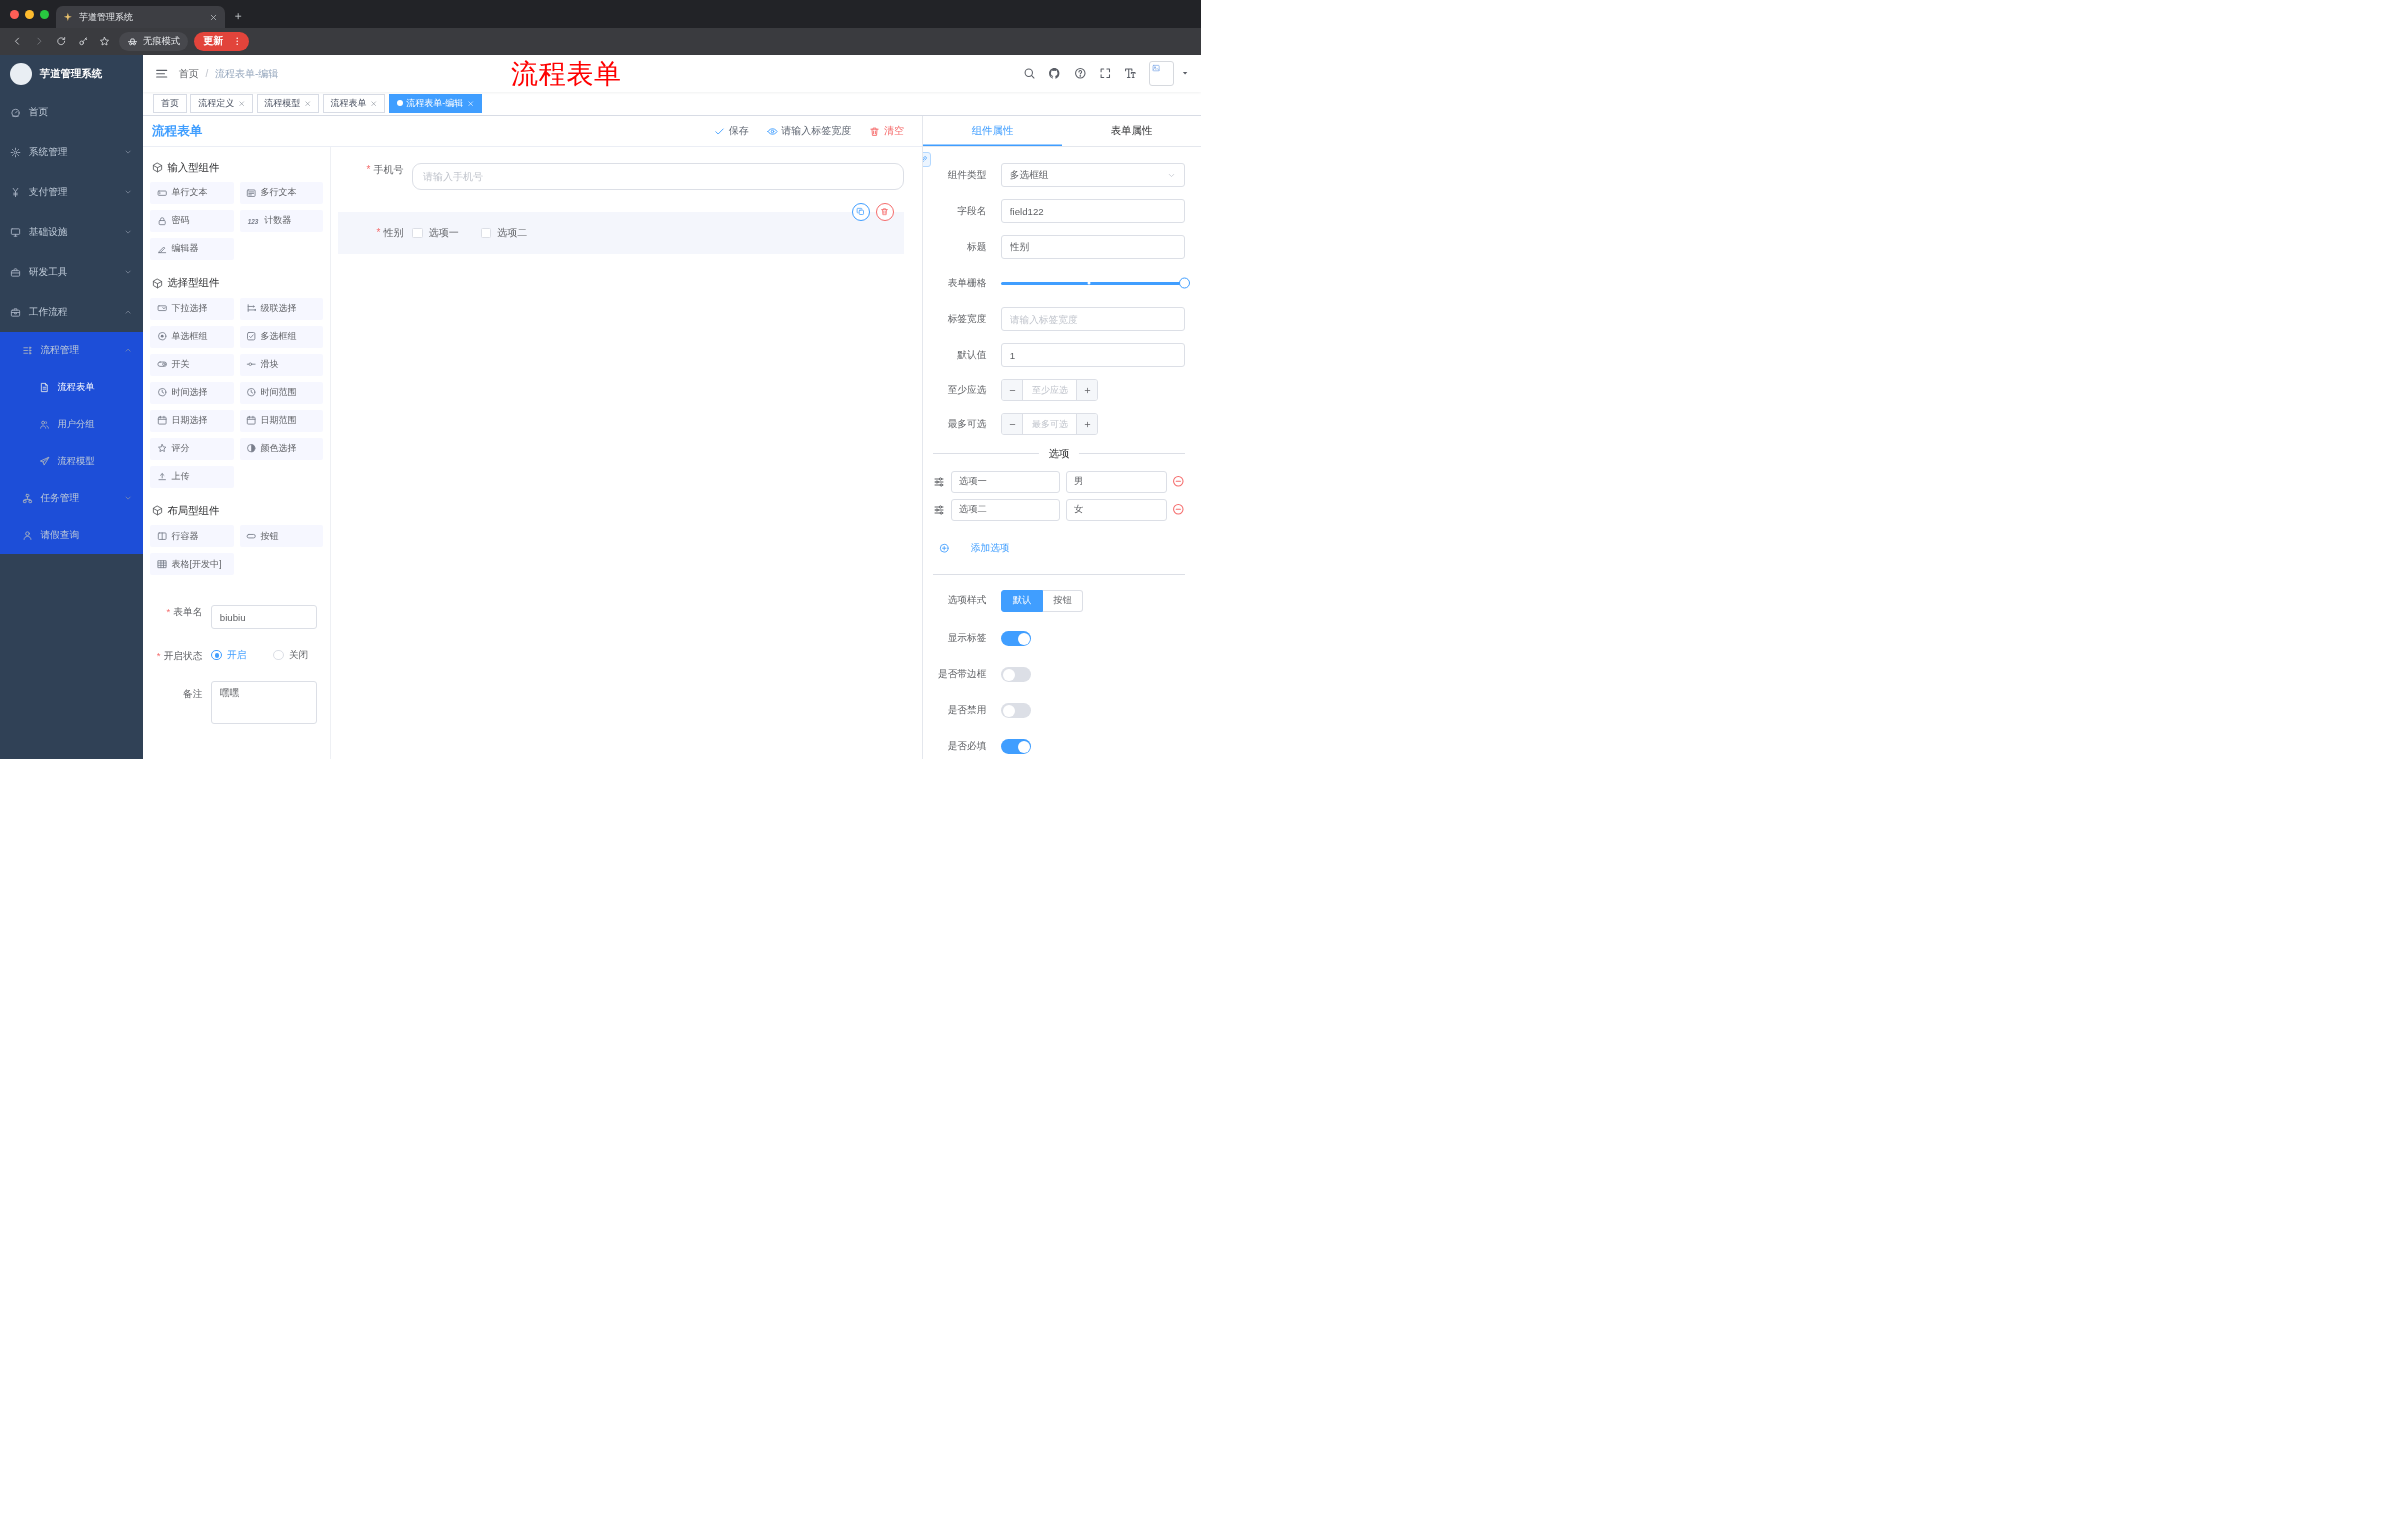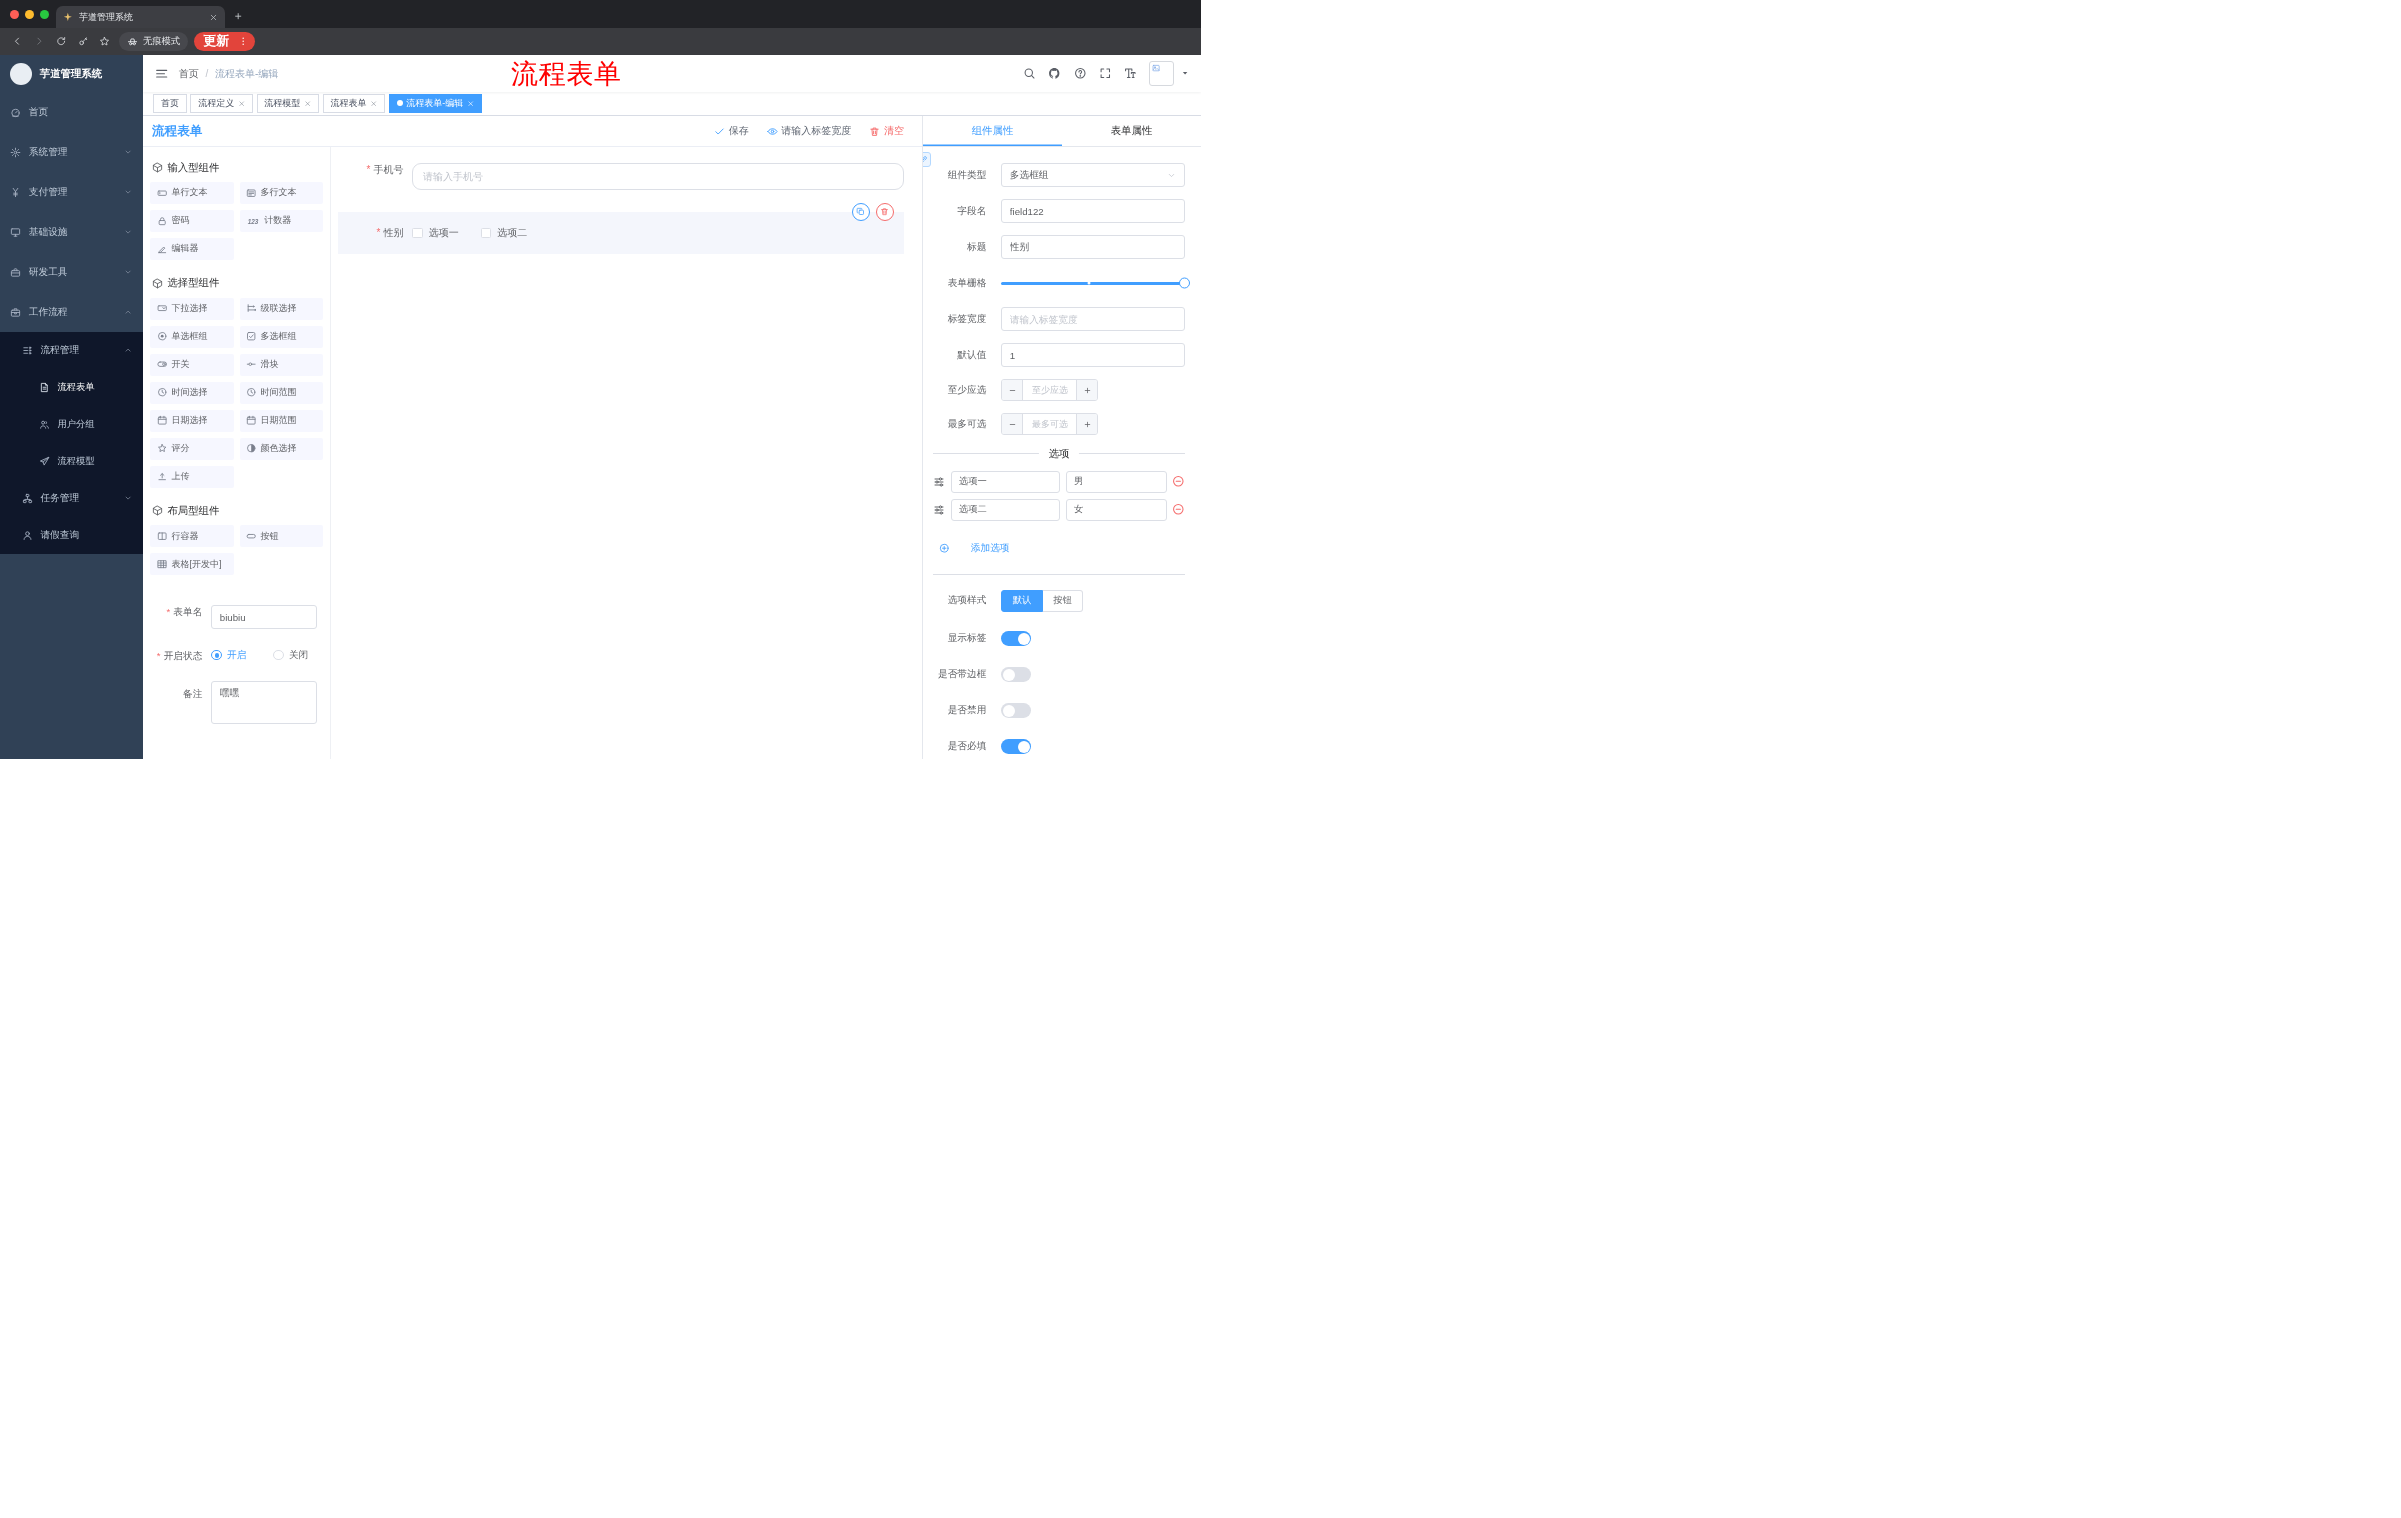--- a/index.html
+++ b/index.html
@@ -25,32 +25,32 @@
   .navic{width:19.3px;height:19.3px;border-radius:50%;display:flex;align-items:center;justify-content:center;color:#d5d7da;font-size:10.4px}
   .navic.dim{color:#797b80}
   .urlbar{flex:1;height:19.3px;background:#242528;border-radius:9.7px;margin:0 6px;display:flex;align-items:center;gap:5.2px;padding:0 9.7px;font-size:9.3px;color:#bdc1c6}
   .urlbar .warn{font-size:9.7px;color:#c3c6c9}
   .urlbar .pipe{width:0.7px;height:9.7px;background:#5f6368;margin:0 2.2px}
   .urlbar .host{color:#e8eaed}
   .urlbar .path{color:#9aa0a6}
   .tbicon{width:18px;height:18px;display:flex;align-items:center;justify-content:center;color:#cfd1d4;font-size:11px}
   .incog{height:19.3px;display:flex;align-items:center;gap:4.5px;background:#47484d;border-radius:9.7px;padding:0 8.2px;color:#e8eaed;font-size:9.3px;margin:0 3px}
   .incog .ic{font-size:11px}
-  .updatepill{height:19.3px;display:flex;align-items:center;gap:9px;background:#e2443b;border-radius:9.7px;padding:0 6.7px 0 9px;color:#fff;font-size:13px;font-weight:600}
+  .updatepill{height:19.3px;display:flex;align-items:center;gap:9px;background:#e2443b;border-radius:9.7px;padding:0 6.7px 0 9px;color:#fff;font-size:10px;font-weight:600}
   .updatepill .ic{font-size:10.4px;color:#fff}
 
   
   .sidebar{position:absolute;left:0;top:55px;bottom:0;width:143px;background:#304156;overflow:hidden}
   .brand{height:37px;display:flex;align-items:center;gap:7.4px;padding-left:10.4px}
   .brand .ava{width:22px;height:22px;border-radius:50%;background:#e9eef3}
   .brand .bt{color:#fff;font-size:10.4px;font-weight:700}
   .mi{height:40px;display:flex;align-items:center;gap:7.4px;padding:0 10.4px;color:#bfcbd9;font-size:9.7px;cursor:pointer}
   .mi .ic{font-size:11px;color:#a3aec0;flex:0 0 auto}
   .mi .arrow{margin-left:auto;font-size:8.2px;color:#8c97a8}
-  .mi.sub{background:#0f172a;height:37px}
+  .mi.sub{background:#1d4ed8;height:37px}
   .mi.lv2{padding-left:22px}
   .mi.lv3{padding-left:39px;font-size:9.3px}
   .mi.active{color:#fff}
   .mi.active .ic{color:#d7dee8}
 
   
   .main{position:absolute;left:143px;top:55px;right:0;bottom:0;background:#fff;display:flex;flex-direction:column}
   .navbar{height:37px;display:flex;align-items:center;padding:0 12px;box-shadow:0 0.7px 3px rgba(0,21,41,.08);position:relative;z-index:3;background:#fff}
   .hamb{font-size:13.4px;color:#5a5e66;margin-right:10.4px}
   .bc{display:flex;align-items:center;gap:6.7px;font-size:10px}

